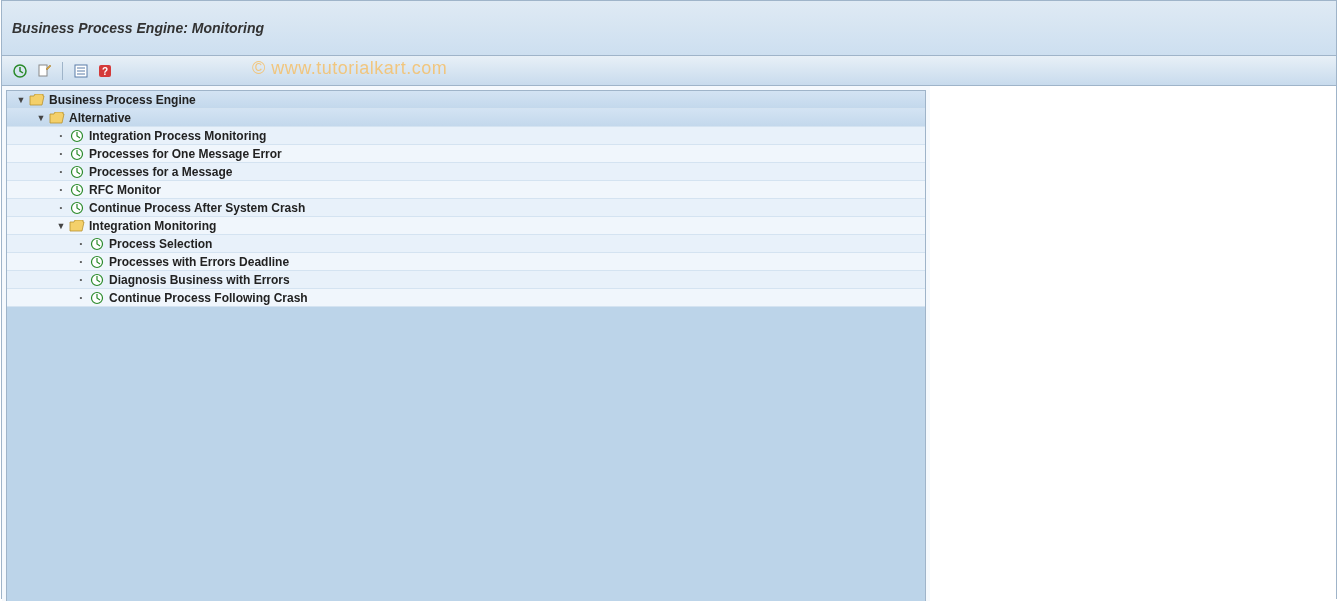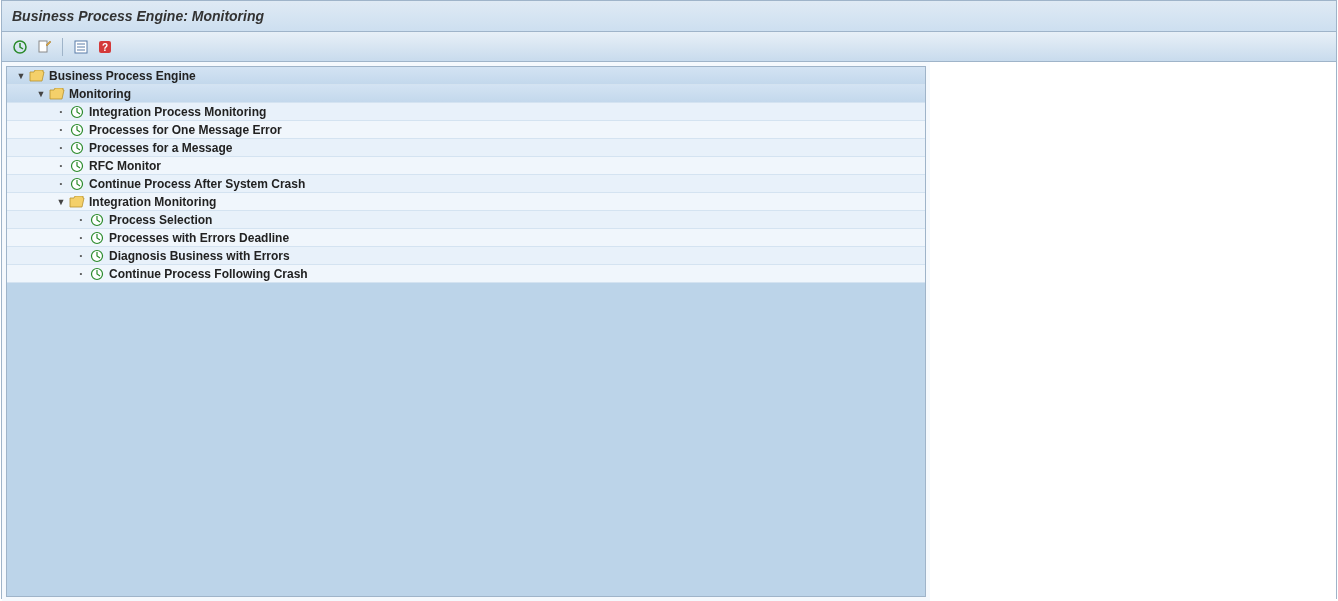--- a/index.html
+++ b/index.html
@@ -14,21 +14,21 @@
     .window {
       border: 1px solid #9fb4c9;
       width: 1336px;
       height: 599px;
       margin: 0 auto;
       background: #f5f9fd;
     }
     .titlebar {
       background: linear-gradient(#dfeaf4, #cddff0);
       border-bottom: 1px solid #9fb4c9;
-      padding: 7px 10px;
+      padding: 19px 10px;
       font-weight: bold;
       font-style: italic;
       font-size: 14px;
       color: #333;
     }
     .toolbar {
       background: linear-gradient(#e8f0f7, #c8dbed);
       border-bottom: 1px solid #9fb4c9;
       padding: 4px 8px;
       height: 30px;
@@ -165,20 +165,21 @@
         <line x1="4" y1="8" x2="12" y2="8" stroke="#5a7ca8" stroke-width="1"></line>
         <line x1="4" y1="11" x2="12" y2="11" stroke="#5a7ca8" stroke-width="1"></line>
       </svg>
     </div>
     <div class="tb-btn">
       <svg width="16" height="16" viewBox="0 0 16 16">
         <rect x="2" y="2" width="12" height="12" rx="2" fill="#d43a3a"></rect>
         <text x="8" y="12" text-anchor="middle" font-size="10" font-weight="bold" fill="#fff">?</text>
       </svg>
     </div>
+    <div class="watermark">© www.tutorialkart.com</div>
   </div>
 
   <div class="content-area">
     <div class="tree-panel">
       <div class="tree-list">
 
         <div class="tree-row header-row">
           <span class="indent" style="width:4px"></span>
           <span class="expander">▼</span>
           <span class="node-icon">
@@ -190,21 +191,21 @@
         </div>
 
         <div class="tree-row header-row">
           <span class="indent" style="width:24px"></span>
           <span class="expander">▼</span>
           <span class="node-icon">
             <svg width="16" height="12" viewBox="0 0 16 12">
                 <path d="M1 2 L5 2 L6 0 L14 0 L14 2 L15 2 L13 11 L1 11 Z" fill="#f4d06a" stroke="#b8922f" stroke-width="0.8"></path>
               </svg>
           </span>
-          <span class="node-label">Monitoring</span>
+          <span class="node-label">Alternative</span>
         </div>
 
         <div class="tree-row">
           <span class="indent" style="width:44px"></span>
           <span class="bullet">•</span>
           <span class="node-icon">
             <svg width="14" height="14" viewBox="0 0 14 14">
                 <circle cx="7" cy="7" r="5.5" fill="#fff" stroke="#2a8a2a" stroke-width="1.2"></circle>
                 <path d="M7 3 L7 7 L10 9" stroke="#2a8a2a" stroke-width="1.2" fill="none"></path>
               </svg>

